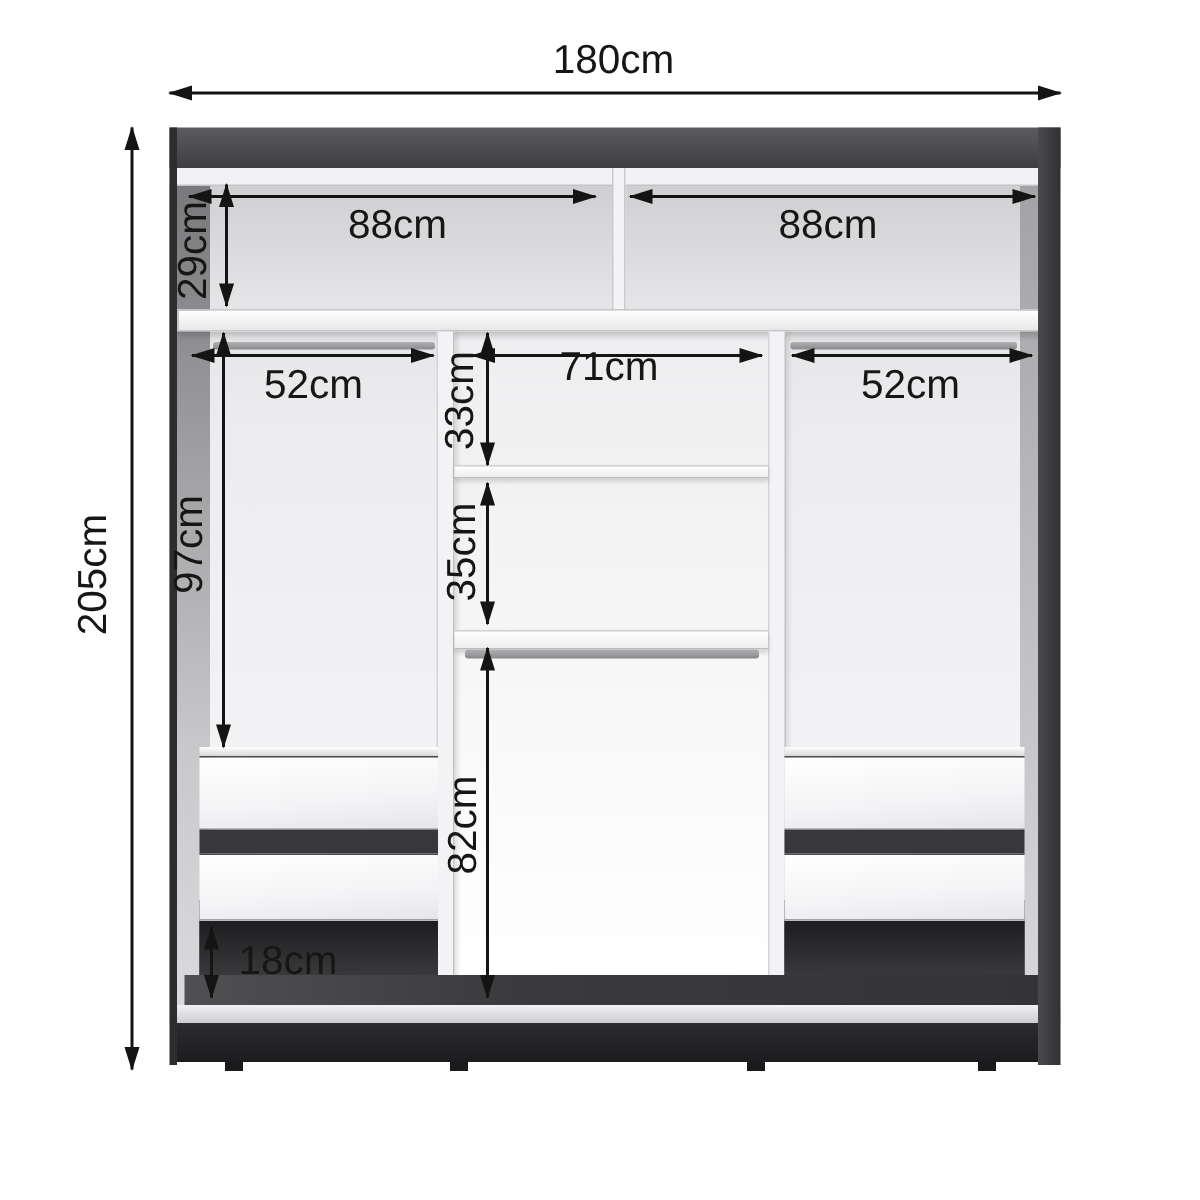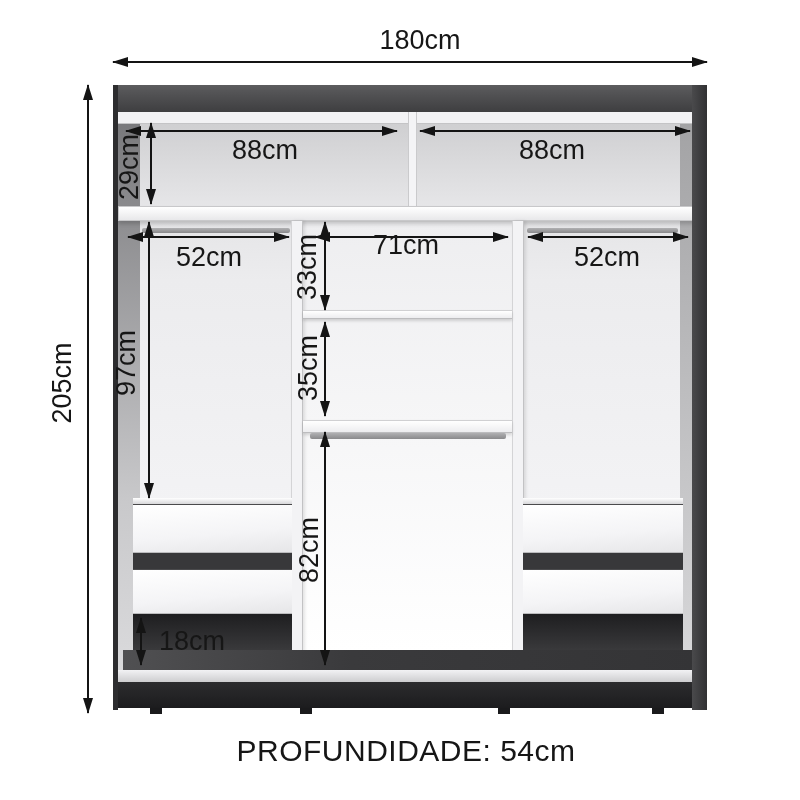--- a/index.html
+++ b/index.html
@@ -122,28 +122,27 @@
   <div class="abs v-dim" style="left:150px;top:123px;height:81px;"></div>
   <div class="abs h-dim" style="left:128px;top:236px;width:161px;"></div>
   <div class="abs h-dim" style="left:315px;top:236px;width:193px;"></div>
   <div class="abs h-dim" style="left:528px;top:236px;width:160px;"></div>
   <div class="abs v-dim" style="left:324px;top:222px;height:88px;"></div>
   <div class="abs v-dim" style="left:324px;top:322px;height:94px;"></div>
   <div class="abs v-dim" style="left:148px;top:222px;height:276px;"></div>
   <div class="abs v-dim" style="left:324px;top:432px;height:233px;"></div>
   <div class="abs v-dim" style="left:140px;top:618px;height:47px;"></div>
 
-  <span class="abs hlabel" style="left:420px;top:40px;text-align:center;">180cm</span>
+  <span class="abs hlabel" style="left:409px;top:40px;text-align:center;">180cm</span>
   <span class="abs vlabel" style="left:62px;top:383px;">205cm</span>
   <span class="abs hlabel" style="left:265px;top:150px;">88cm</span>
   <span class="abs hlabel" style="left:552px;top:150px;">88cm</span>
   <span class="abs vlabel" style="left:129px;top:167px;">29cm</span>
   <span class="abs hlabel" style="left:209px;top:257px;">52cm</span>
   <span class="abs hlabel" style="left:406px;top:245px;">71cm</span>
   <span class="abs hlabel" style="left:607px;top:257px;">52cm</span>
   <span class="abs vlabel" style="left:307px;top:267px;">33cm</span>
   <span class="abs vlabel" style="left:308px;top:368px;">35cm</span>
   <span class="abs vlabel" style="left:126px;top:363px;">97cm</span>
   <span class="abs vlabel" style="left:309px;top:550px;">82cm</span>
   <span class="abs hlabel" style="left:192px;top:641px;">18cm</span>
 
-  <span class="abs depth-label" style="left:406px;top:751px;">PROFUNDIDADE: 54cm</span>
 </div>
 
 </body></html>

